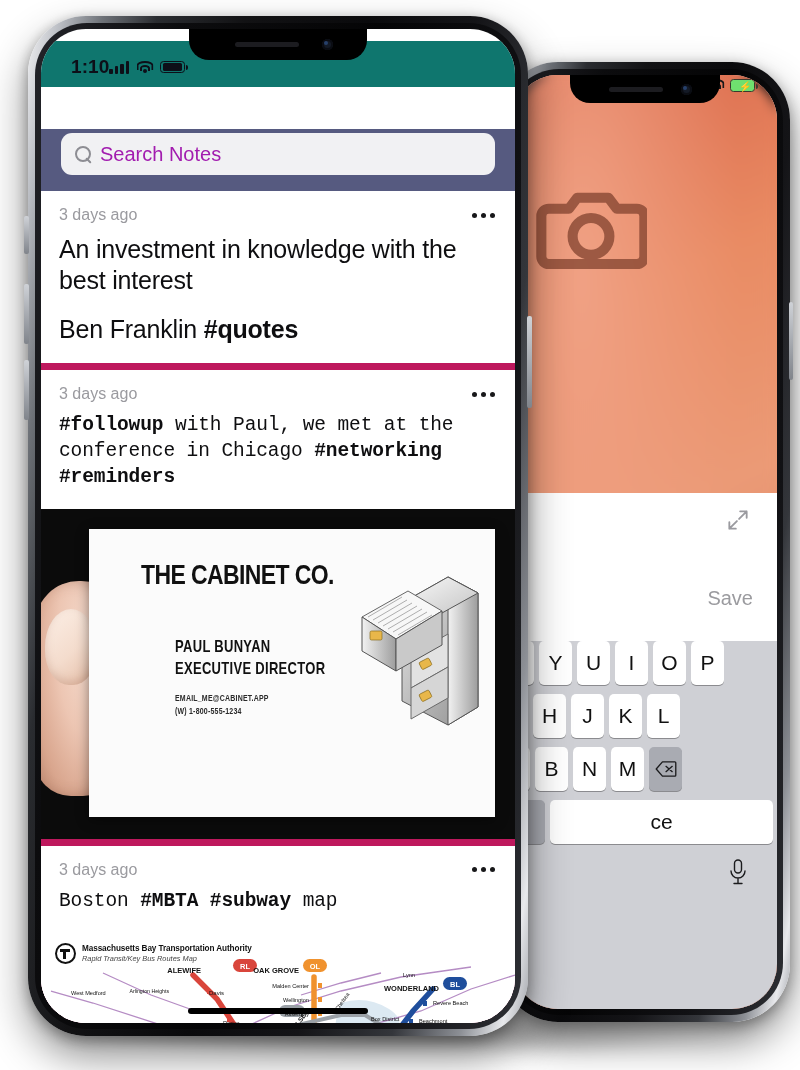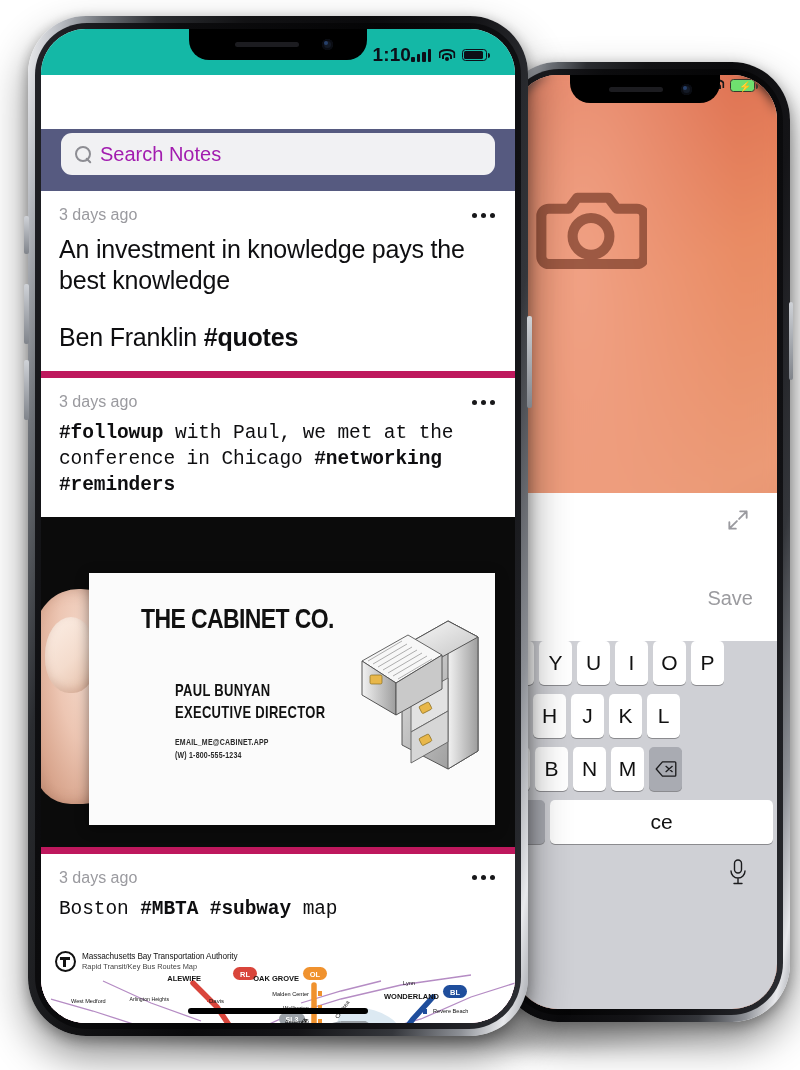--- a/index.html
+++ b/index.html
@@ -57,24 +57,24 @@
     border-radius:50%; background:#26406b;
   }
   .side-btn{ position:absolute; background:linear-gradient(180deg,#cfd2d7,#80848b); border-radius:2px; }
 
   
   #phone-left{ left:28px; top:16px; width:500px; height:1020px; z-index:10; }
 
   .l-notch{ width:178px; height:31px; }
 
   .status-bar{
-    position:absolute; top:0; left:0; right:0; height:46px;
-    display:flex; align-items:center; justify-content:flex-end;
+    position:absolute; top:12px; left:0; right:0; height:46px;
+    display:flex; align-items:center; justify-content:flex-start;
     padding:6px 28px 0 30px;
-    background:#14b8a6; color:#0d0f18; z-index:20;
+    background:#0f766e; color:#0d0f18; z-index:20;
   }
   .clock{ font-size:19px; font-weight:600; letter-spacing:.1px; }
   .status-right{ display:flex; align-items:center; gap:7px; }
 
   .bars{ display:flex; align-items:flex-end; gap:2px; height:13px; }
   .bars i{ display:block; width:3.5px; background:#0d0f18; border-radius:1px; }
   .bars i:nth-child(1){height:5px}.bars i:nth-child(2){height:7.5px}
   .bars i:nth-child(3){height:10px}.bars i:nth-child(4){height:13px}
 
   .wifi{ position:relative; width:17px; height:13px; }
@@ -121,21 +121,21 @@
     position:absolute; top:162px; left:0; right:0; bottom:0;
     background:#be185d; overflow:hidden; z-index:15;
   }
   .note-card{ background:#fff; margin-bottom:7px; }
   .note-head{ display:flex; align-items:center; justify-content:space-between; padding:15px 18px 6px; }
   .note-time{ color:#9a9a9f; font-size:16px; }
   .dots{ display:flex; gap:4px; padding:4px 2px; cursor:pointer; }
   .dots i{ width:5px; height:5px; border-radius:50%; background:#18181a; display:block; }
   .note-body{ padding:4px 18px 18px; color:#0e0e10; }
   .note-title{ font-size:25px; line-height:1.24; letter-spacing:-.2px; }
-  .note-sub{ font-size:25px; line-height:1.24; margin-top:26px; letter-spacing:-.2px; }
+  .note-sub{ font-size:25px; line-height:1.24; margin-top:18px; letter-spacing:-.2px; }
   .note-text{ font-size:19.5px; line-height:1.33; letter-spacing:-.1px;font-family:Liberation Mono, monospace; }
   .tag{ font-weight:700; }
 
   
   .card-photo{ position:relative; width:100%; height:330px; background:#0b0b0b; overflow:hidden; }
   .thumb{
     position:absolute; left:-6px; top:72px; width:86px; height:215px;
     border-radius:44px 40px 38px 36px;
     background:radial-gradient(ellipse at 62% 30%, #f6ddcf 0%, #edc6b3 42%, #d9a68e 75%, #b9836b 100%);
     box-shadow:inset -7px 0 14px rgba(120,70,48,.35);
@@ -143,42 +143,41 @@
   .nail{
     position:absolute; left:10px; top:28px; width:52px; height:76px;
     border-radius:50% 50% 46% 46%;
     background:linear-gradient(140deg,#fcefe6 0%,#f4dccd 55%,#e4bda6 100%);
     box-shadow:inset 0 -4px 8px rgba(180,130,105,.35);
   }
   .bcard{
     position:absolute; left:48px; top:20px; right:20px; bottom:22px;
     background:#fbfbfb;
     box-shadow:0 3px 12px rgba(0,0,0,.45);
-    margin-top:36px;
   }
   .bc-brand{
     position:absolute; left:52px; top:30px;
     font-family:"Liberation Sans", sans-serif;
     font-weight:700; font-size:23px; letter-spacing:-.6px;
     color:#111; transform:scaleY(1.18); transform-origin:left top;
   }
   .bc-name{ position:absolute; left:86px; top:108px; font-weight:700; font-size:13px; letter-spacing:.3px; color:#111; transform:scaleY(1.22); transform-origin:left top; }
   .bc-role{ position:absolute; left:86px; top:130px; font-weight:700; font-size:13px; letter-spacing:.3px; color:#111; transform:scaleY(1.22); transform-origin:left top; }
   .bc-email{ position:absolute; left:86px; top:165px; font-weight:700; font-size:7px; letter-spacing:.2px; color:#2a2a2a; transform:scaleY(1.2); transform-origin:left top; }
   .bc-phone{ position:absolute; left:86px; top:178px; font-weight:700; font-size:7px; letter-spacing:.2px; color:#2a2a2a; transform:scaleY(1.2); transform-origin:left top; }
   .bc-cab{ position:absolute; right:14px; top:26px; width:125px; height:190px; }
 
   
   .map-photo{ position:relative; width:100%; height:130px; background:#fff; overflow:hidden; }
   .mbta-head{ position:absolute; left:14px; top:10px; display:flex; align-items:center; gap:6px; }
   .t-logo{ width:21px; height:21px; border-radius:50%; border:2.4px solid #111; position:relative; flex:none; background:#fff; }
   .t-logo:before{ content:""; position:absolute; left:2.6px; top:4.4px; width:10.6px; height:2.6px; background:#111; }
   .t-logo:after{ content:""; position:absolute; left:6.4px; top:4.4px; width:3px; height:9.6px; background:#111; }
-  .mbta-t1{ font-size:8.2px; font-weight:400; color:#111; letter-spacing:-.1px; }
-  .mbta-t2{ font-size:7.4px; color:#444; margin-top:1px; }
+  .mbta-t1{ font-size:8.2px; font-weight:700; color:#111; letter-spacing:-.1px; }
+  .mbta-t2{ font-size:7.4px; color:#444; margin-top:1px;font-style:italic; }
 
   .home-ind{
     position:absolute; bottom:9px; left:50%; transform:translateX(-50%);
     width:180px; height:6px; background:#000; border-radius:4px; z-index:40;
   }
 
   
   #phone-right{ left:500px; top:62px; width:290px; height:960px; z-index:5; }
   .r-notch{ width:150px; height:28px; }
   .r-wall{
@@ -380,21 +379,21 @@
       <div class="note-card">
         <div class="note-head">
           <div class="note-time">3 days ago</div>
           <div class="dots">
               <i></i>
               <i></i>
               <i></i>
             </div>
         </div>
         <div class="note-body">
-          <div class="note-title">An investment in knowledge pays the best knowledge</div>
+          <div class="note-title">An investment in knowledge with the best interest</div>
           <div class="note-sub">
             <span>Ben Franklin</span><span>&nbsp;</span><span class="tag">#quotes</span>
           </div>
         </div>
       </div>
 
       <div class="note-card">
         <div class="note-head">
           <div class="note-time">3 days ago</div>
           <div class="dots">

